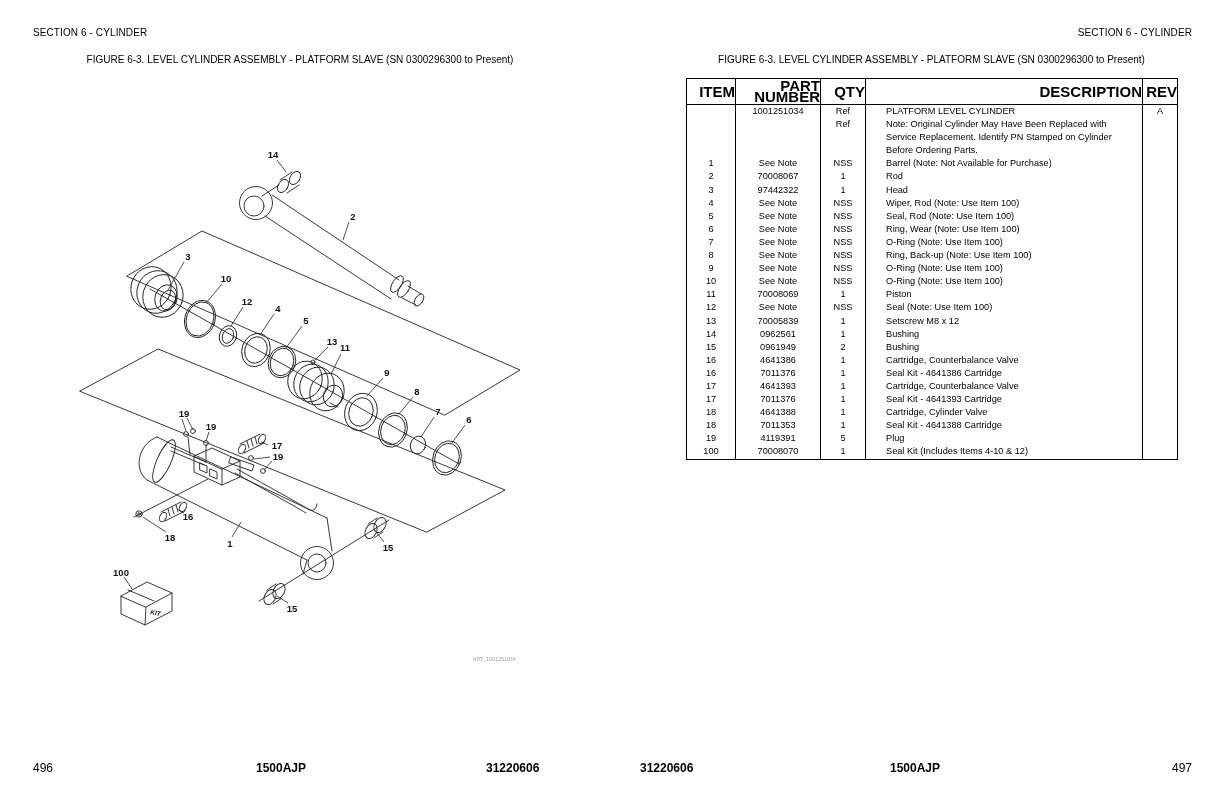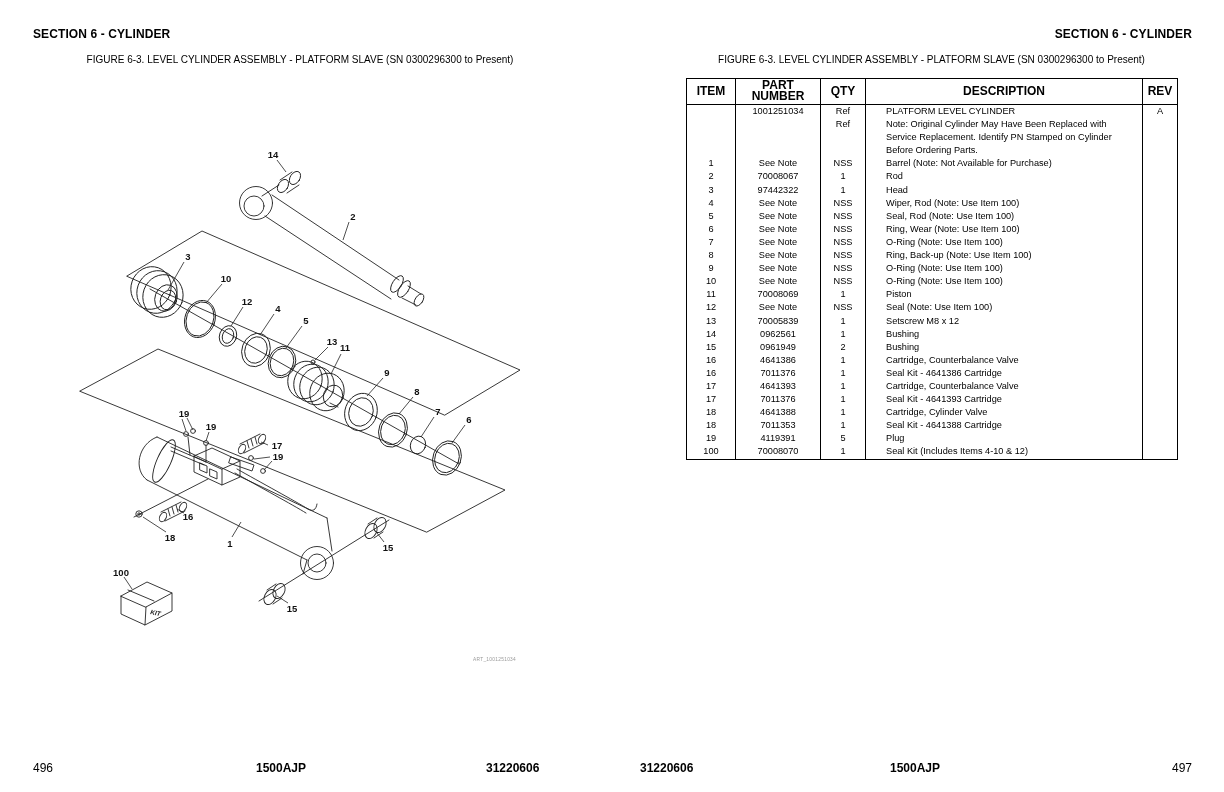--- a/index.html
+++ b/index.html
@@ -1,31 +1,31 @@
 <!DOCTYPE html>
 <html><head>
 <meta charset="utf-8">
 <style>
   html,body{margin:0;padding:0;}
   body{
     width:1224px;height:792px;background:#fff;position:relative;
     font-family:"Liberation Sans",sans-serif;color:#000;overflow:hidden;
   }
   .abs{position:absolute;}
-  .section-title{font-weight:bold;font-size:12px;letter-spacing:0.1px;white-space:nowrap;}
+  .section-title{font-weight:normal;font-size:10px;letter-spacing:0.1px;white-space:nowrap;}
   .figure-title{font-weight:normal;font-size:10px;text-align:center;white-space:nowrap;}
   .footer-text{font-size:12px;white-space:nowrap;}
   .footer-bold{font-weight:bold;}
   .ft-center{text-align:left;width:100px;}
 
   
   .parts-table{border-collapse:collapse;table-layout:fixed;width:491px;border:1px solid #000;}
   .parts-table th{
-    border:1px solid #000;font-size:12px;font-weight:bold;
-    padding:1px 0 2px 0;line-height:11px;text-align:center;
+    border:1px solid #000;font-size:15px;font-weight:bold;
+    padding:1px 0 2px 0;line-height:11px;text-align:right;
   }
   .parts-table td{
     border-left:1px solid #000;border-right:1px solid #000;
     font-size:9.2px;line-height:13.1px;padding:0;vertical-align:top;text-align:center;
   }
   .parts-table td.desc{text-align:left;padding-right:3px;padding-left:20px;}
   .ind0{padding-left:3px;}
   .ind1{padding-left:8px;}
   .ind2{padding-left:14px;}
 

